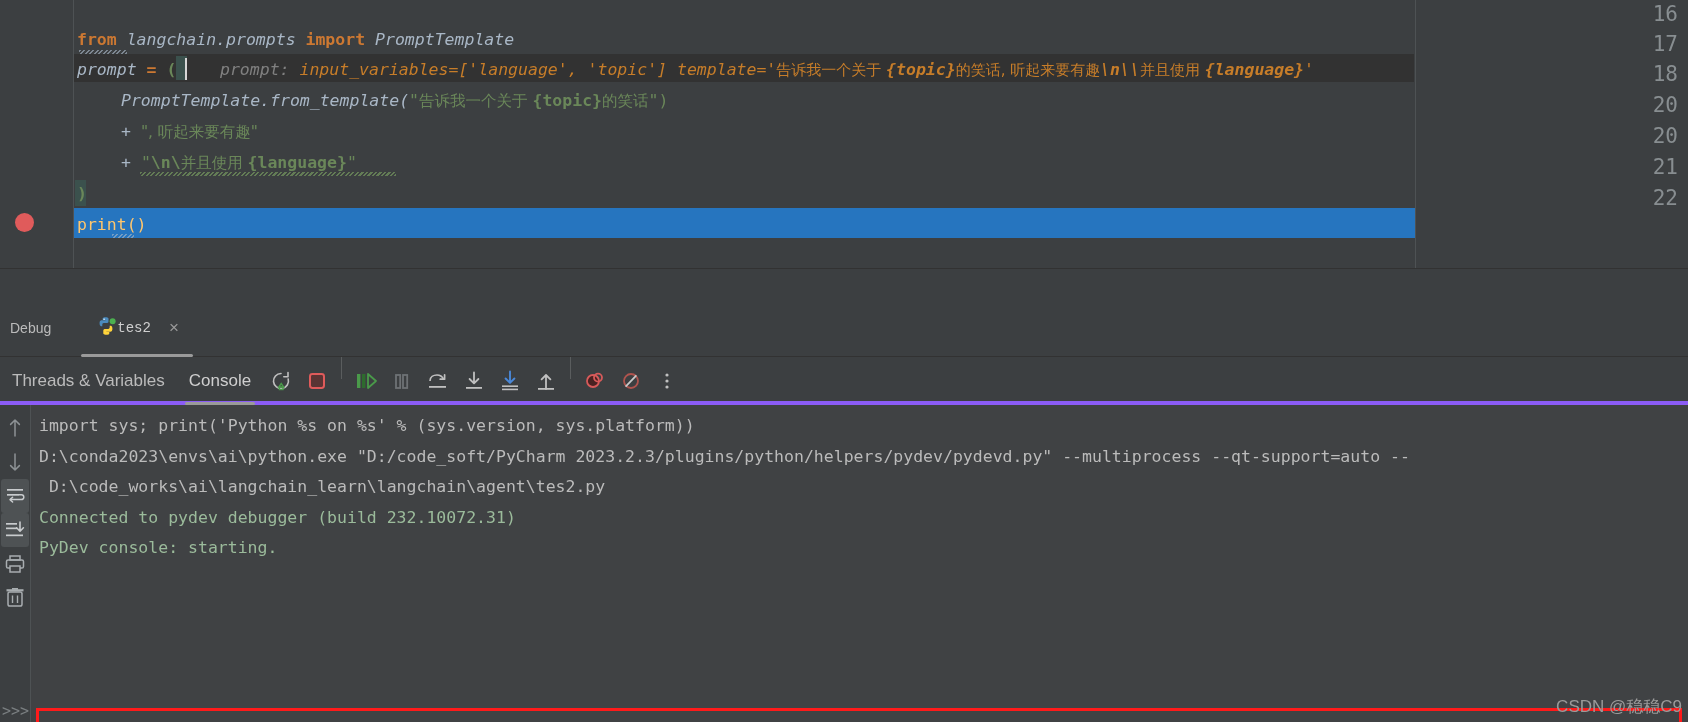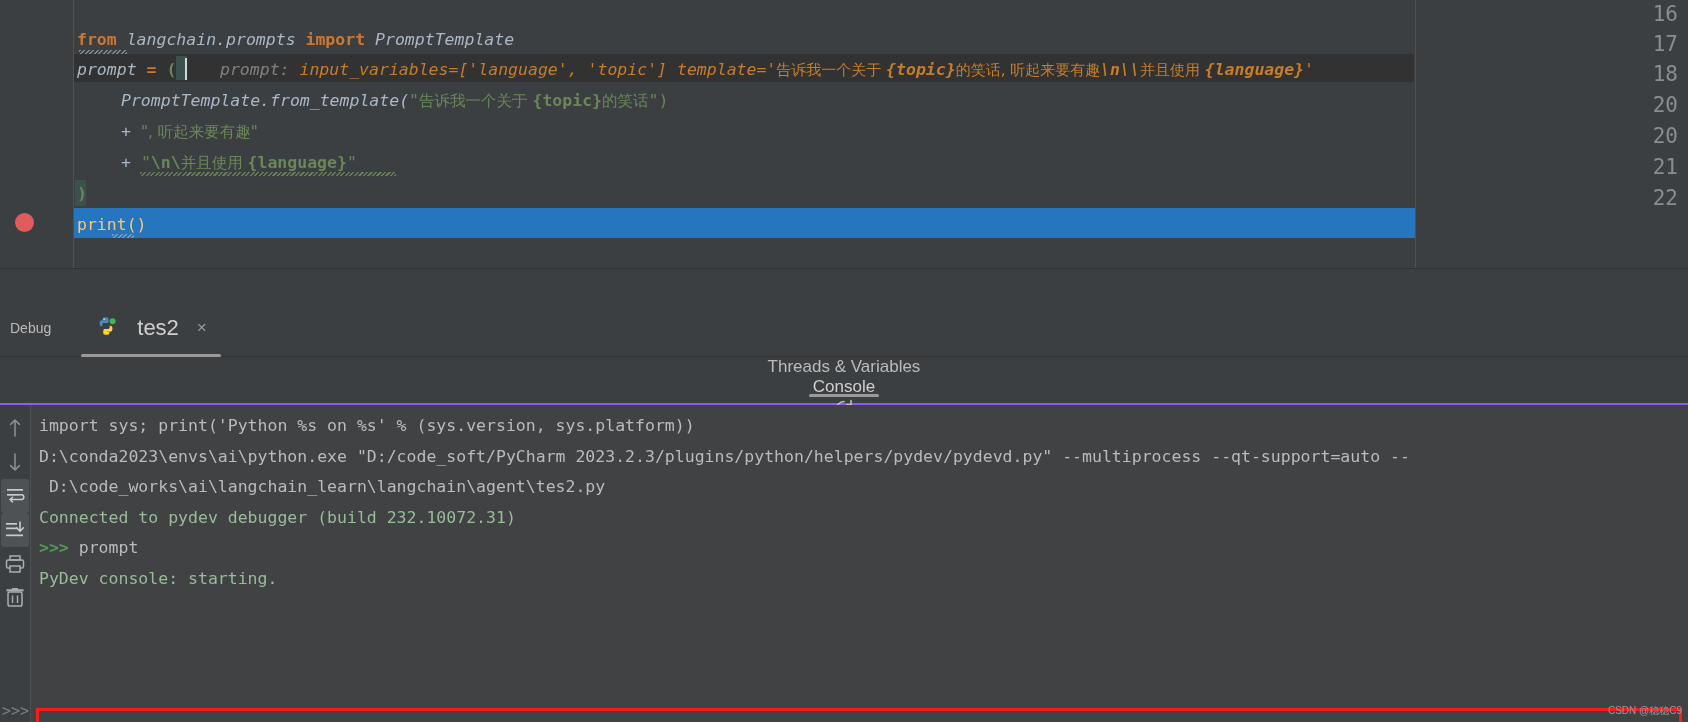--- a/index.html
+++ b/index.html
@@ -98,33 +98,32 @@
   }
   .run-tab {
     position: relative; margin-left: 30px; height: 57px;
     display: flex; align-items: center; padding: 0 14px;
   }
   .run-tab-underline {
     position: absolute; left: 0; bottom: 0; width: 100%; height: 3px;
     background: #9a9a9a; border-radius: 2px;
   }
   .tab-label {
-    color: #cfcfcf; font-size: 22px; margin-left: 20px;
-    font-family: Liberation Sans, sans-serif;
+    color: #cfcfcf; font-size: 14px; margin-left: 0;
+    font-family: Liberation Mono, monospace;
   }
   .tab-close {
     color: #9a9a9a; font-size: 17px; margin-left: 18px;
     font-family: "Liberation Sans", sans-serif;
   }
 
   .toolbar {
     position: relative; height: 48px; width: 100%;
-    display: flex; align-items: center;
-    border-bottom: 2px solid #8b5cf6;
-    flex-direction: column;
+    display: flex; align-items: flex-start;
+    border-bottom: 4px solid #8b5cf6;
   }
   .tb-text {
     color: #bbbbbb; font-size: 17px; font-family: "Liberation Sans", sans-serif;
     padding: 0 12px; position: relative; height: 48px; display: flex; align-items: center;
   }
   .tb-text.active { color: #cfcfcf; }
   .tb-underline {
     position: absolute; left: 8px; right: 8px; bottom: 0; height: 3px;
     background: #9a9a9a; border-radius: 2px;
   }
@@ -163,21 +162,21 @@
   }
   .result-text {
     position: absolute; left: 42px; top: 316px; white-space: pre;
     font-size: 16.5px; color: #9bbb9b;
     font-family: "DejaVu Sans Mono","Liberation Mono",monospace;
   }
   .cn { font-family: "DejaVu Sans","Liberation Sans",sans-serif; font-size:15.5px; }
 
   .watermark {
     position: absolute; right: 6px; bottom: 4px; color: #9a9a9a;
-    font-size: 10px; font-family: "Liberation Sans", sans-serif;
+    font-size: 17px; font-family: "Liberation Sans", sans-serif;
   }
   .bottom-prompt {
     position: absolute; left: 2px; bottom: 2px; color: #7a7f81; font-size: 15px;
     font-family: "DejaVu Sans Mono","Liberation Mono",monospace;
   }
 </style>
 </head>
 <body>
 
 <div class="app">
@@ -373,21 +372,20 @@
             <path d="M8.5 9.5v7.5M13.5 9.5v7.5" stroke="#a8adb0" stroke-width="1.4"></path>
           </svg>
         </div>
       </div>
 
       <div class="console-body">
         <div class="cline cwhite">import sys; print('Python %s on %s' % (sys.version, sys.platform))</div>
         <div class="cline cwhite">D:\conda2023\envs\ai\python.exe "D:/code_soft/PyCharm 2023.2.3/plugins/python/helpers/pydev/pydevd.py" --multiprocess --qt-support=auto --</div>
         <div class="cline cwhite"> D:\code_works\ai\langchain_learn\langchain\agent\tes2.py</div>
         <div class="cline cgreen">Connected to pydev debugger (build 232.10072.31)</div>
-        <div class="cline"><span class="cprompt">&gt;&gt;&gt;</span><span class="cwhite"> prompt</span></div>
         <div class="cline cgreen">PyDev console: starting.</div>
       </div>
 
       <div class="result-box"></div>
       <div class="result-text"><span class="cgreen">PromptTemplate(input_variables=['language', 'topic'], template='</span><span class="cgreen">{topic}</span><span class="cgreen">\n\\</span><span class="cgreen">{language}</span><span class="cgreen">')</span></div>
 
       <div class="bottom-prompt">&gt;&gt;&gt;</div>
     </div>
   </div>
 

